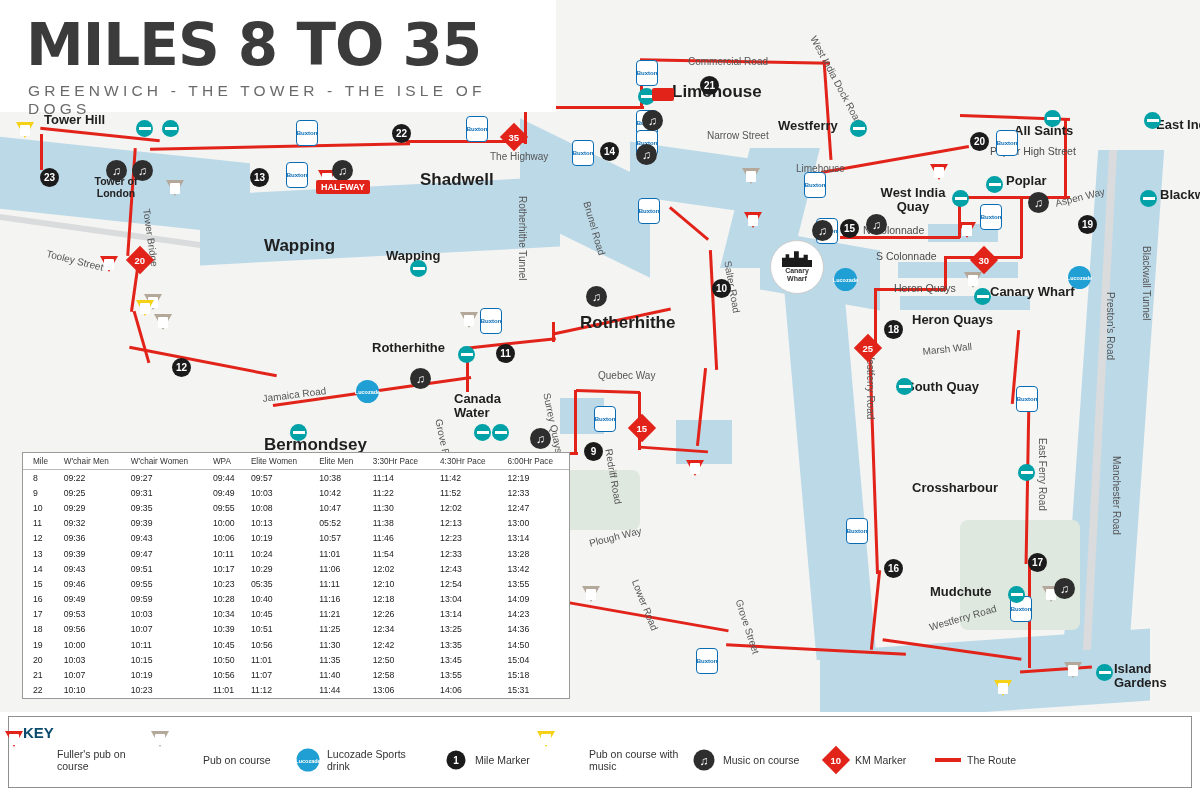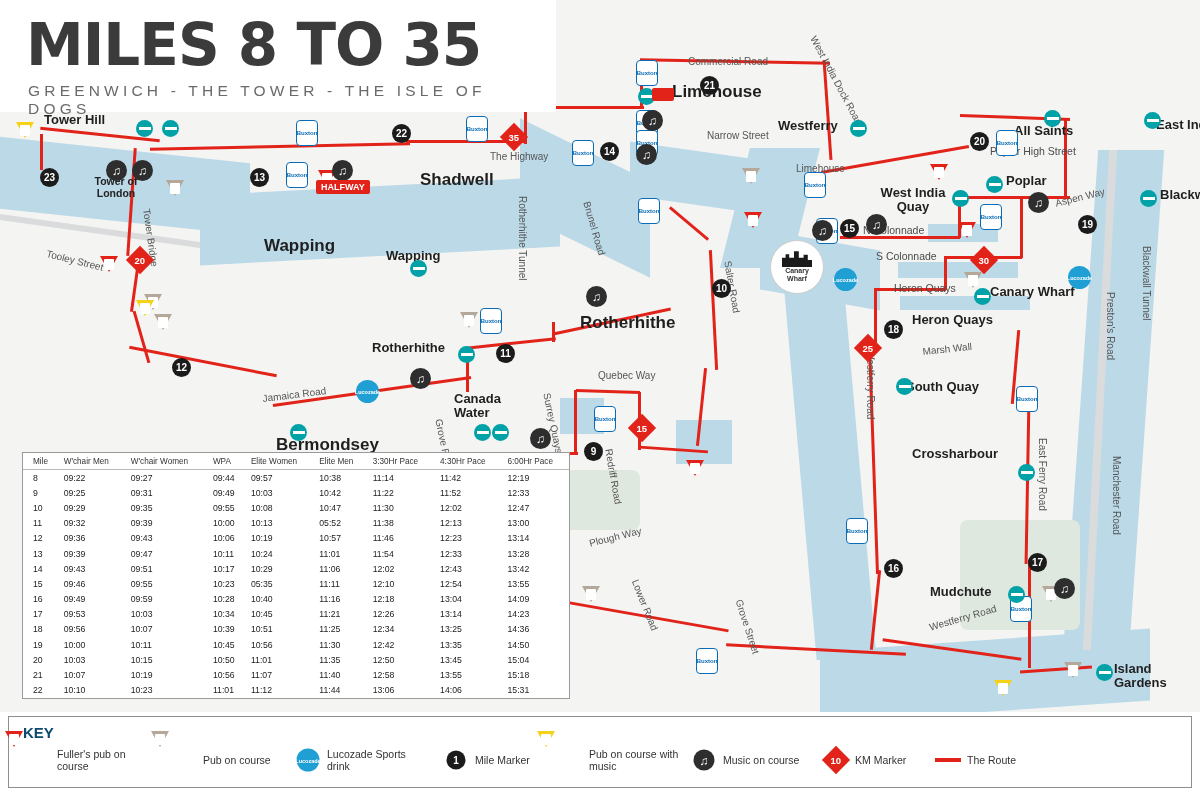--- a/index.html
+++ b/index.html
@@ -215,33 +215,33 @@
   <div class="route" style="left:530px;top:612px;width:200px;height:3px;transform:rotate(10deg);"></div>
   <div class="route" style="left:726px;top:648px;width:180px;height:3px;transform:rotate(3deg);"></div>
 
   <div class="lbl lbl-mid" style="left:44px;top:112px;">Tower Hill</div>
   <div class="lbl lbl-sm" style="left:86px;top:175px;width:60px;white-space:normal;text-align:center;font-weight:bold;color:#222;">Tower of London</div>
   <div class="lbl lbl-big" style="left:420px;top:170px;">Shadwell</div>
   <div class="lbl lbl-big" style="left:264px;top:236px;">Wapping</div>
   <div class="lbl lbl-mid" style="left:386px;top:248px;">Wapping</div>
   <div class="lbl lbl-big" style="left:580px;top:313px;">Rotherhithe</div>
   <div class="lbl lbl-mid" style="left:372px;top:340px;">Rotherhithe</div>
-  <div class="lbl lbl-big" style="left:264px;top:435px;margin-left:12px;">Bermondsey</div>
+  <div class="lbl lbl-big" style="left:264px;top:435px;">Bermondsey</div>
   <div class="lbl lbl-mid" style="left:454px;top:392px;width:56px;white-space:normal;line-height:1.05;">Canada Water</div>
   <div class="lbl lbl-big" style="left:672px;top:82px;">Limehouse</div>
   <div class="lbl lbl-mid" style="left:778px;top:118px;">Westferry</div>
   <div class="lbl lbl-mid" style="left:1014px;top:123px;">All Saints</div>
   <div class="lbl lbl-mid" style="left:1156px;top:117px;">East India</div>
   <div class="lbl lbl-mid" style="left:1006px;top:173px;">Poplar</div>
   <div class="lbl lbl-mid" style="left:1160px;top:187px;">Blackwall</div>
   <div class="lbl lbl-mid" style="left:876px;top:186px;width:74px;white-space:normal;line-height:1.05;text-align:center;">West India Quay</div>
   <div class="lbl lbl-mid" style="left:990px;top:284px;">Canary Wharf</div>
   <div class="lbl lbl-mid" style="left:912px;top:312px;">Heron Quays</div>
   <div class="lbl lbl-mid" style="left:906px;top:379px;">South Quay</div>
-  <div class="lbl lbl-mid" style="left:912px;top:446px;">Crossharbour</div>
+  <div class="lbl lbl-mid" style="left:912px;top:480px;">Crossharbour</div>
   <div class="lbl lbl-mid" style="left:930px;top:584px;">Mudchute</div>
   <div class="lbl lbl-mid" style="left:1114px;top:662px;width:62px;white-space:normal;line-height:1.05;">Island Gardens</div>
   <div class="lbl lbl-sm" style="left:990px;top:145px;">Poplar High Street</div>
   <div class="lbl lbl-sm" style="left:863px;top:224px;">N Colonnade</div>
   <div class="lbl lbl-sm" style="left:876px;top:250px;">S Colonnade</div>
   <div class="lbl lbl-sm" style="left:894px;top:282px;">Heron Quays</div>
 
   <div class="lbl lbl-rd" style="left:688px;top:56px;">Commercial Road</div>
   <div class="lbl lbl-rd" style="left:456px;top:151px;margin-left:34px;">The Highway</div>
   <div class="lbl lbl-rd" style="left:707px;top:130px;">Narrow Street</div>

